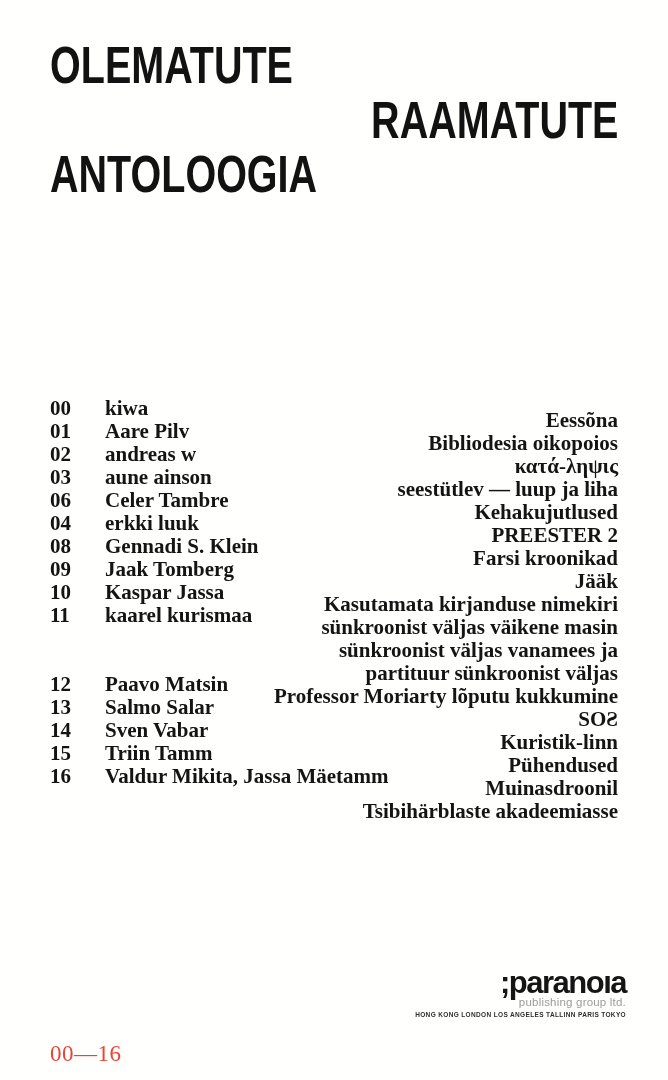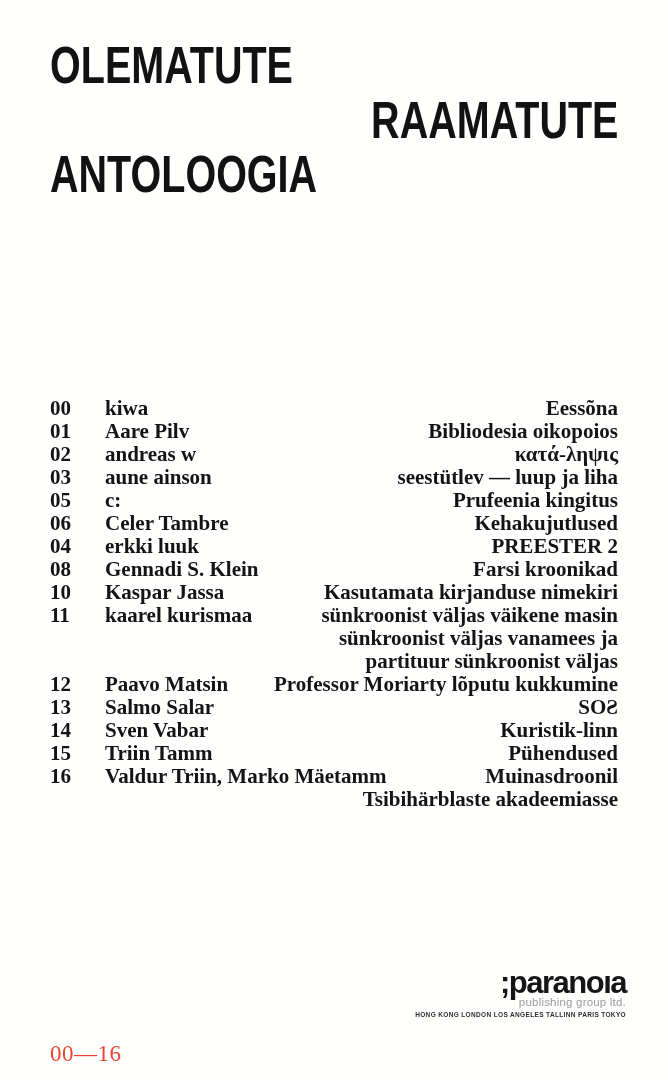--- a/index.html
+++ b/index.html
@@ -47,21 +47,21 @@
   .row { position: relative; min-height: 23px; }
   .num {
     display: inline-block;
     width: 55px;
   }
   .author { white-space: nowrap; text-align: right; }
   .title {
     position: absolute;
     left: 0;
     right: 0;
-    top: 0;
+    top: 12px;
     text-align: right;
     white-space: pre-line;
   }
 
   
   .range {
     position: absolute;
     left: 50px;
     top: 1041px;
     font-size: 23px;
@@ -130,40 +130,40 @@
       <span class="num">02</span><span class="author">andreas w</span>
       <div class="title">κατά-ληψις</div>
     </div>
 
     <div class="row" style="height: 23px;">
       <span class="num">03</span><span class="author">aune ainson</span>
       <div class="title">seestütlev — luup ja liha</div>
     </div>
 
 
-    <div class="row" style="height: 23px;">
-      <span class="num">05</span><span class="author">c:</span>
-      <div class="title">Prufeenia kingitus</div>
-    </div>
 
     <div class="row" style="height: 23px;">
       <span class="num">06</span><span class="author">Celer Tambre</span>
       <div class="title">Kehakujutlused</div>
     </div>
 
     <div class="row" style="height: 23px;">
       <span class="num">04</span><span class="author">erkki luuk</span>
       <div class="title">PREESTER 2</div>
     </div>
 
     <div class="row" style="height: 23px;">
       <span class="num">08</span><span class="author">Gennadi S. Klein</span>
       <div class="title">Farsi kroonikad</div>
     </div>
 
+    <div class="row" style="height: 23px;">
+      <span class="num">09</span><span class="author">Jaak Tomberg</span>
+      <div class="title">Jääk</div>
+    </div>
 
     <div class="row" style="height: 23px;">
       <span class="num">10</span><span class="author">Kaspar Jassa</span>
       <div class="title">Kasutamata kirjanduse nimekiri</div>
     </div>
 
     <div class="row" style="height: 69px;">
       <span class="num">11</span><span class="author">kaarel kurismaa</span>
       <div class="title">sünkroonist väljas väikene masin
 sünkroonist väljas vanamees ja
@@ -184,21 +184,21 @@
       <span class="num">14</span><span class="author">Sven Vabar</span>
       <div class="title">Kuristik-linn</div>
     </div>
 
     <div class="row" style="height: 23px;">
       <span class="num">15</span><span class="author">Triin Tamm</span>
       <div class="title">Pühendused</div>
     </div>
 
     <div class="row" style="height: 46px;">
-      <span class="num">16</span><span class="author">Valdur Triin, Marko Mäetamm</span>
+      <span class="num">16</span><span class="author">Valdur Mikita, Jassa Mäetamm</span>
       <div class="title">Muinasdroonil
 Tsibihärblaste akadeemiasse</div>
     </div>
   </main>
 
   <footer>
     <div class="range">00—16</div>
     <div class="logo-block">
       <div class="logo-text">;paranoıa</div>
       <div class="logo-sub">publishing group ltd.</div>

